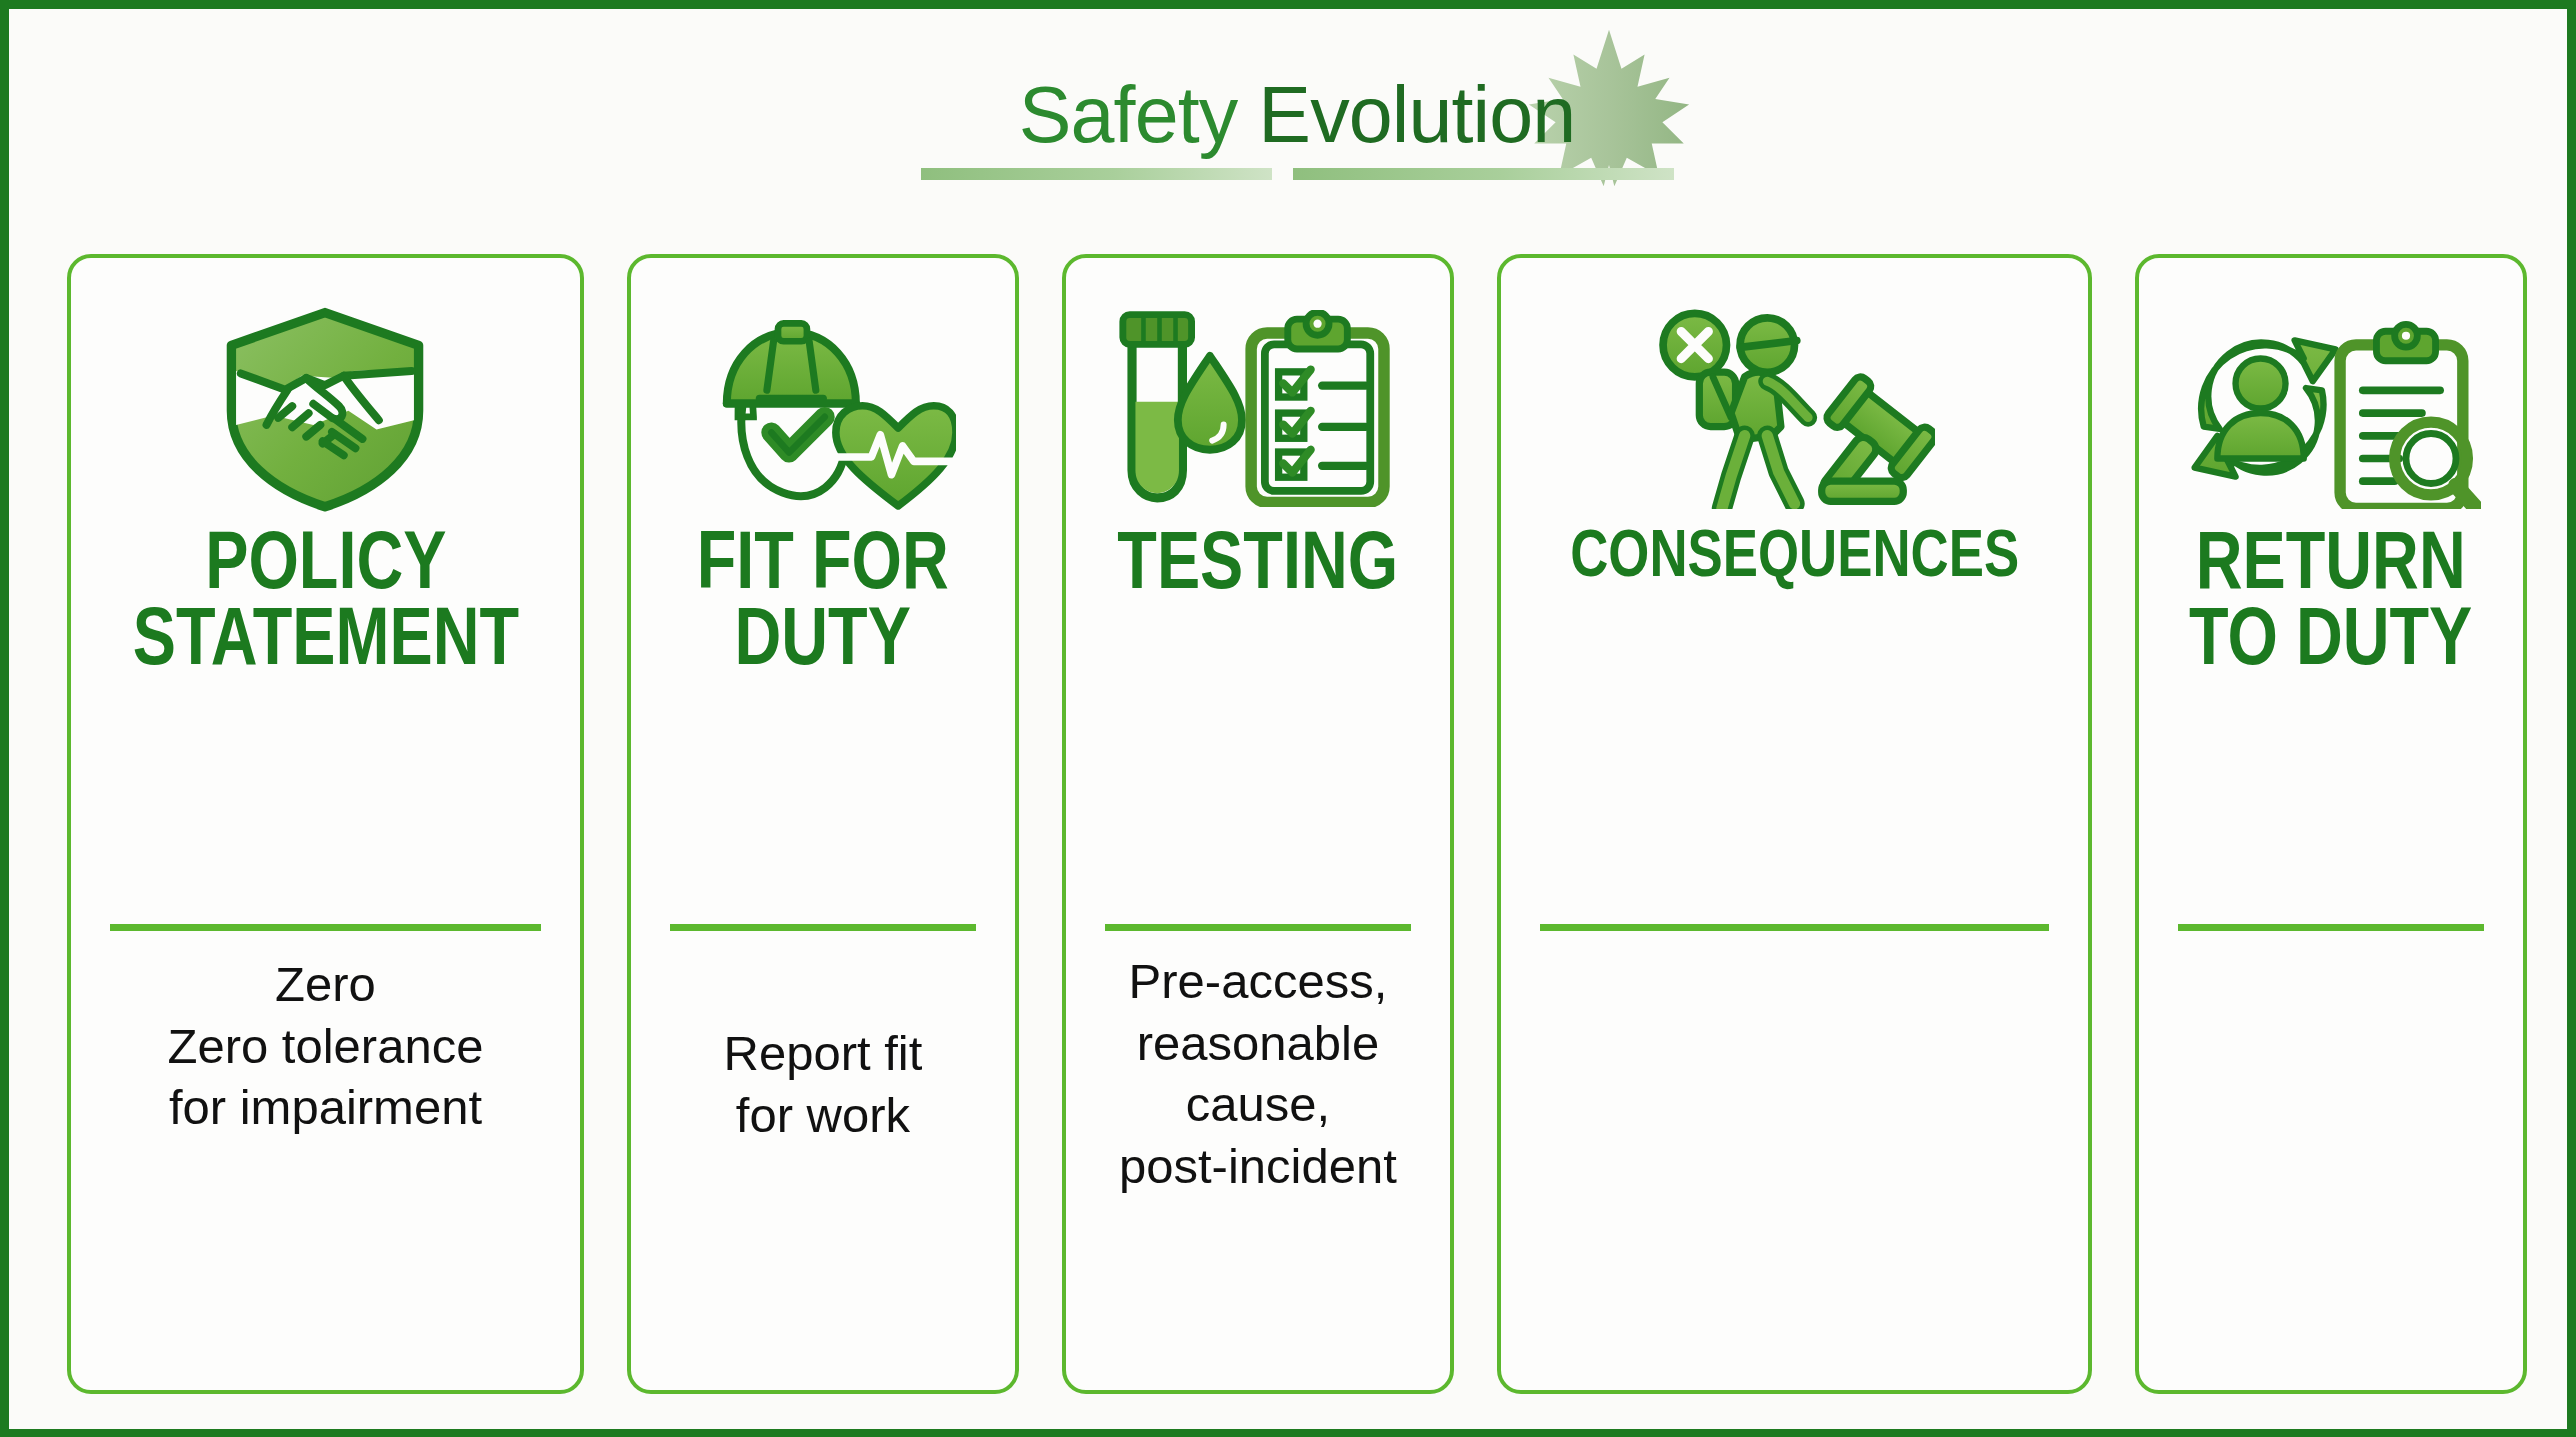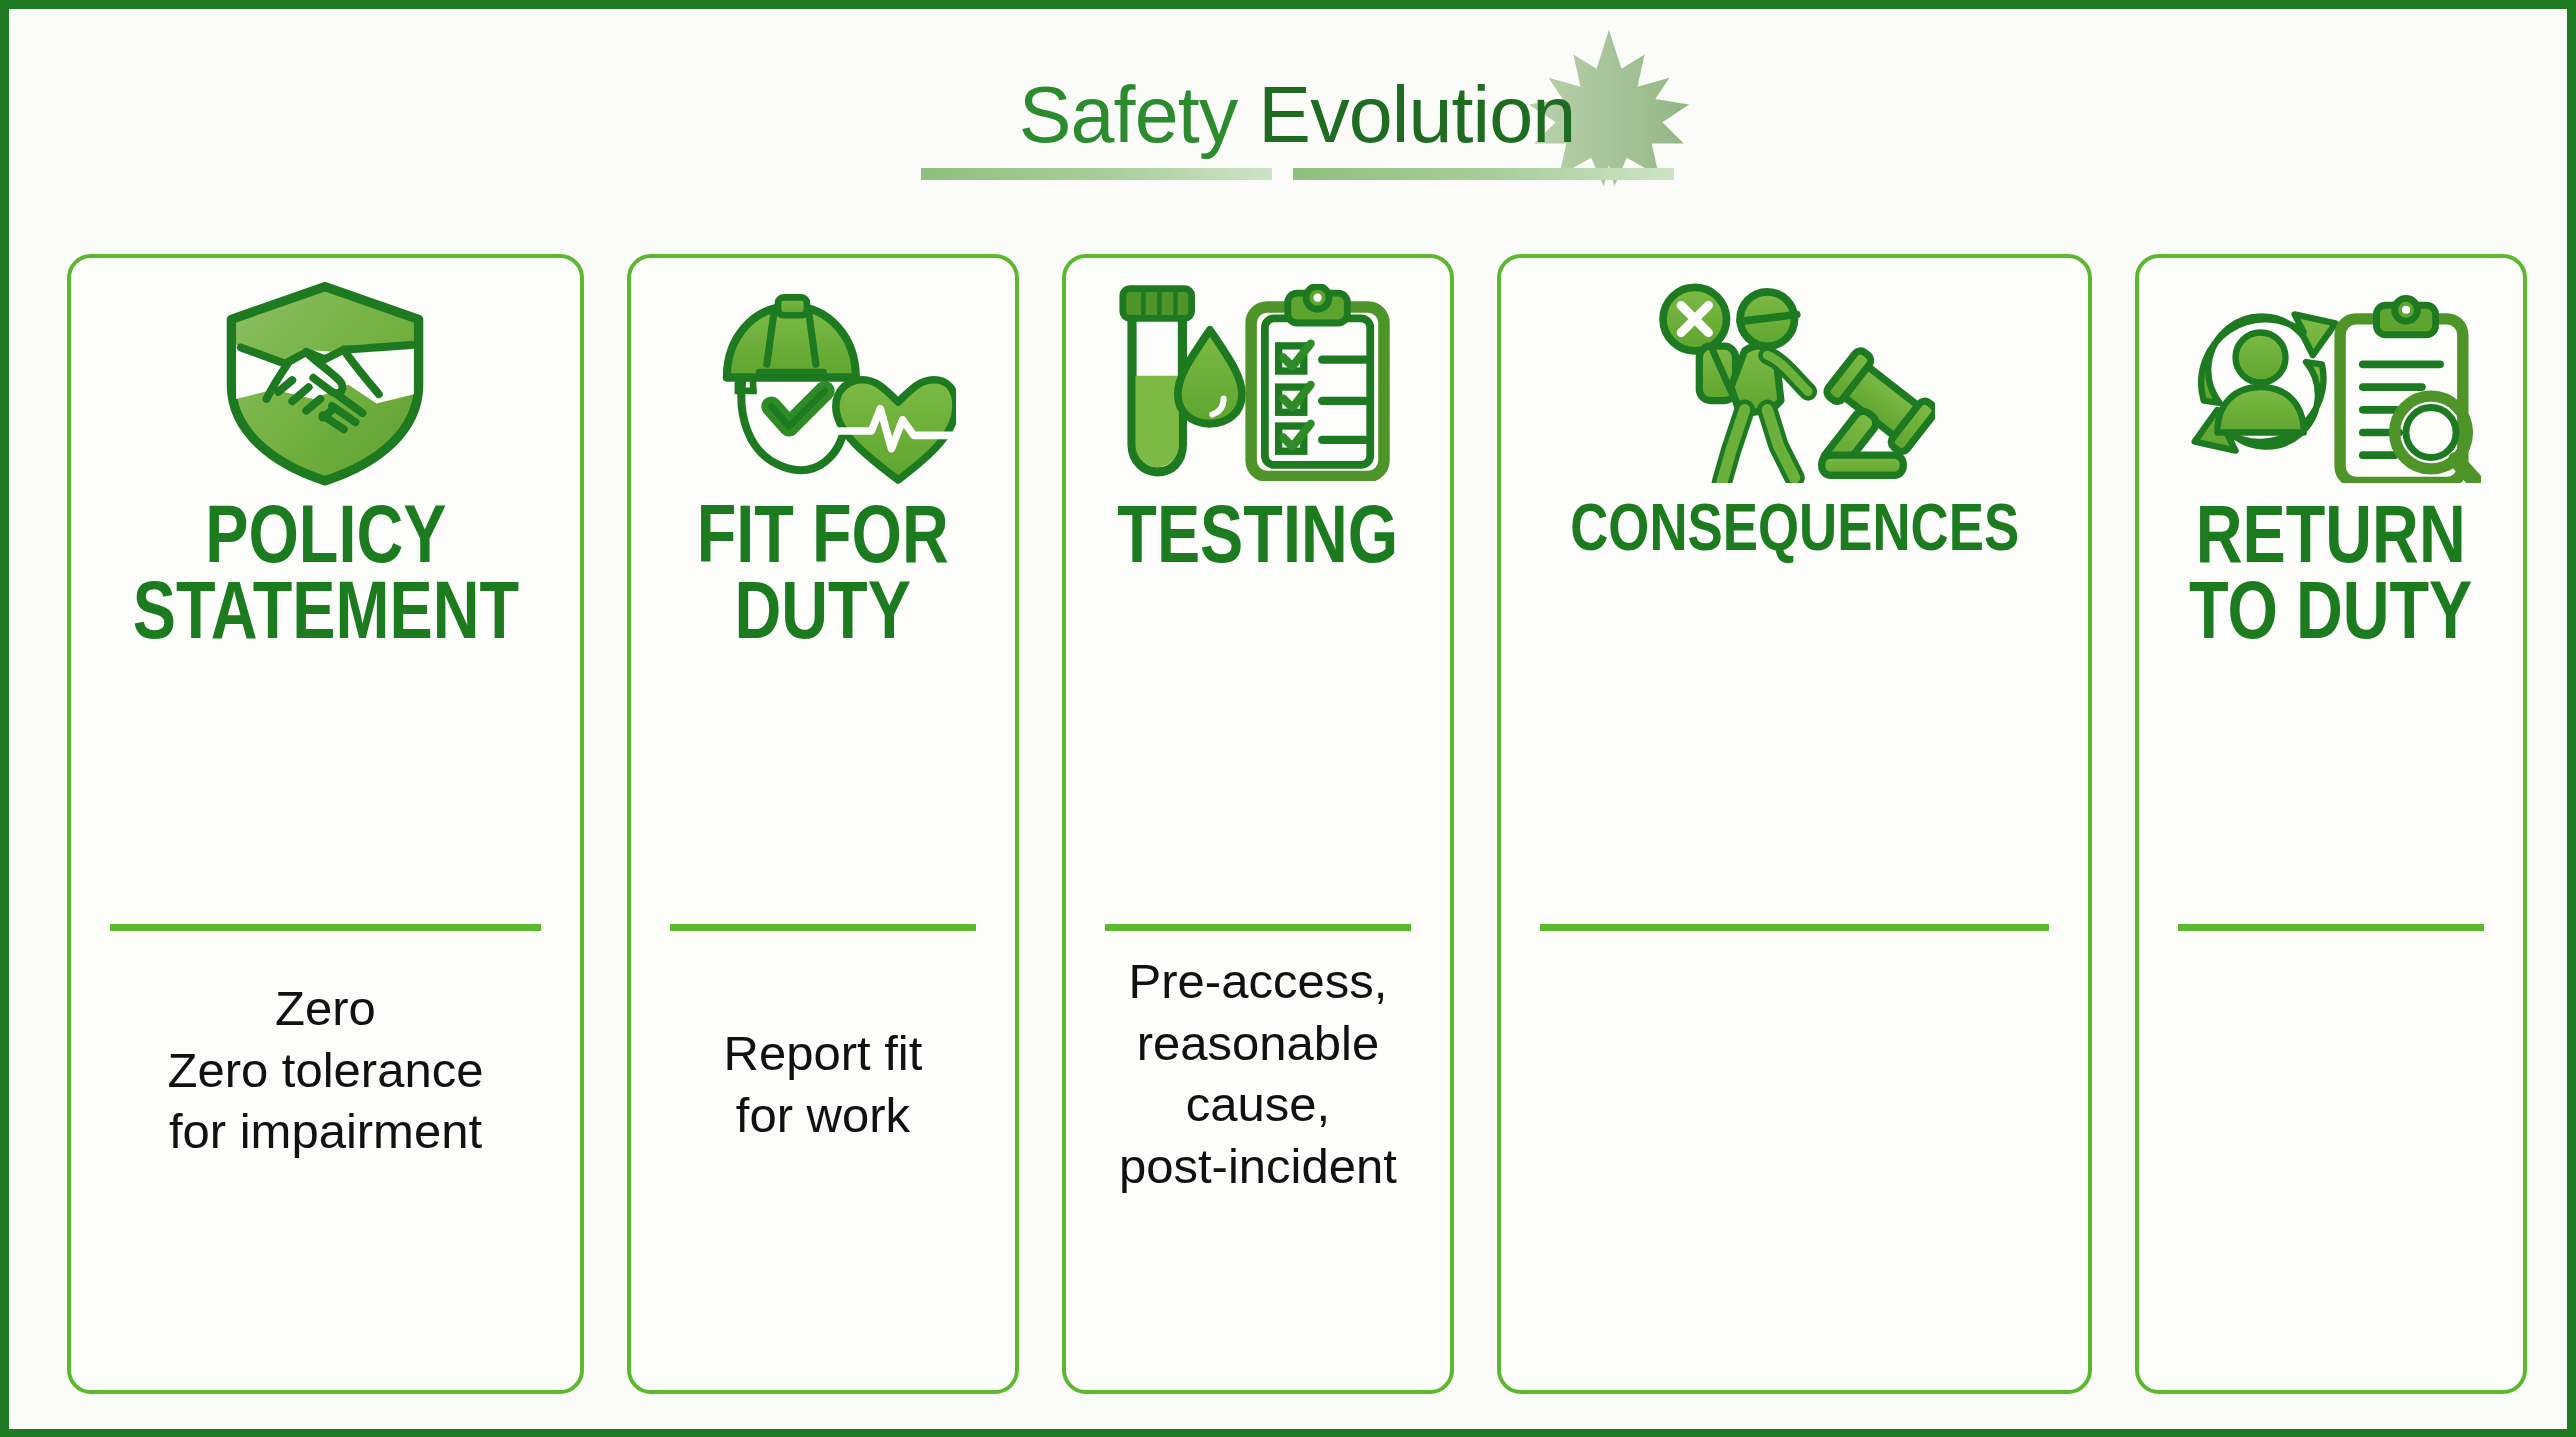--- a/index.html
+++ b/index.html
@@ -47,21 +47,21 @@
   #cards{
     position:absolute; left:58px; top:245px; width:2460px; height:1140px;
     display:flex; gap:43px;
   }
   .card{
     flex:1 1 0;
     border:4.7px solid #5cb82e;
     border-radius:24px;
     background:#fdfdfc;
     display:flex; flex-direction:column; align-items:center;
-    padding:14px 13px 19px;
+    padding:40px 13px 19px;
     position:relative;
   }
   .icon-box{
     height:220px; width:100%;
     display:flex; align-items:center; justify-content:center;
   }
   .icon-box svg{ display:block; }
   .card-title{
     margin-top:3.7px;
     color:#1c7a1f;
@@ -82,21 +82,21 @@
     height:6.6px; background:#5cb82e;
   }
   .card-body{
     position:absolute; left:22.5px; right:22.5px; top:739px;
     text-align:center;
     color:#111;
     font-size:49px;
     line-height:1.26;
     white-space:pre-line;
   }
-  .card-body.c1{ top:696px;margin-top:24px; }
+  .card-body.c1{ top:696px; }
   .card-body.c2{ top:749px;margin-top:16px; }
   .card-body.c3{ top:693px; }
   .card-body.c4{ top:717px; }
   .card-body.c5{ top:717px; }
 </style>
 </head>
 <body>
 
 <div id="frame">
 

